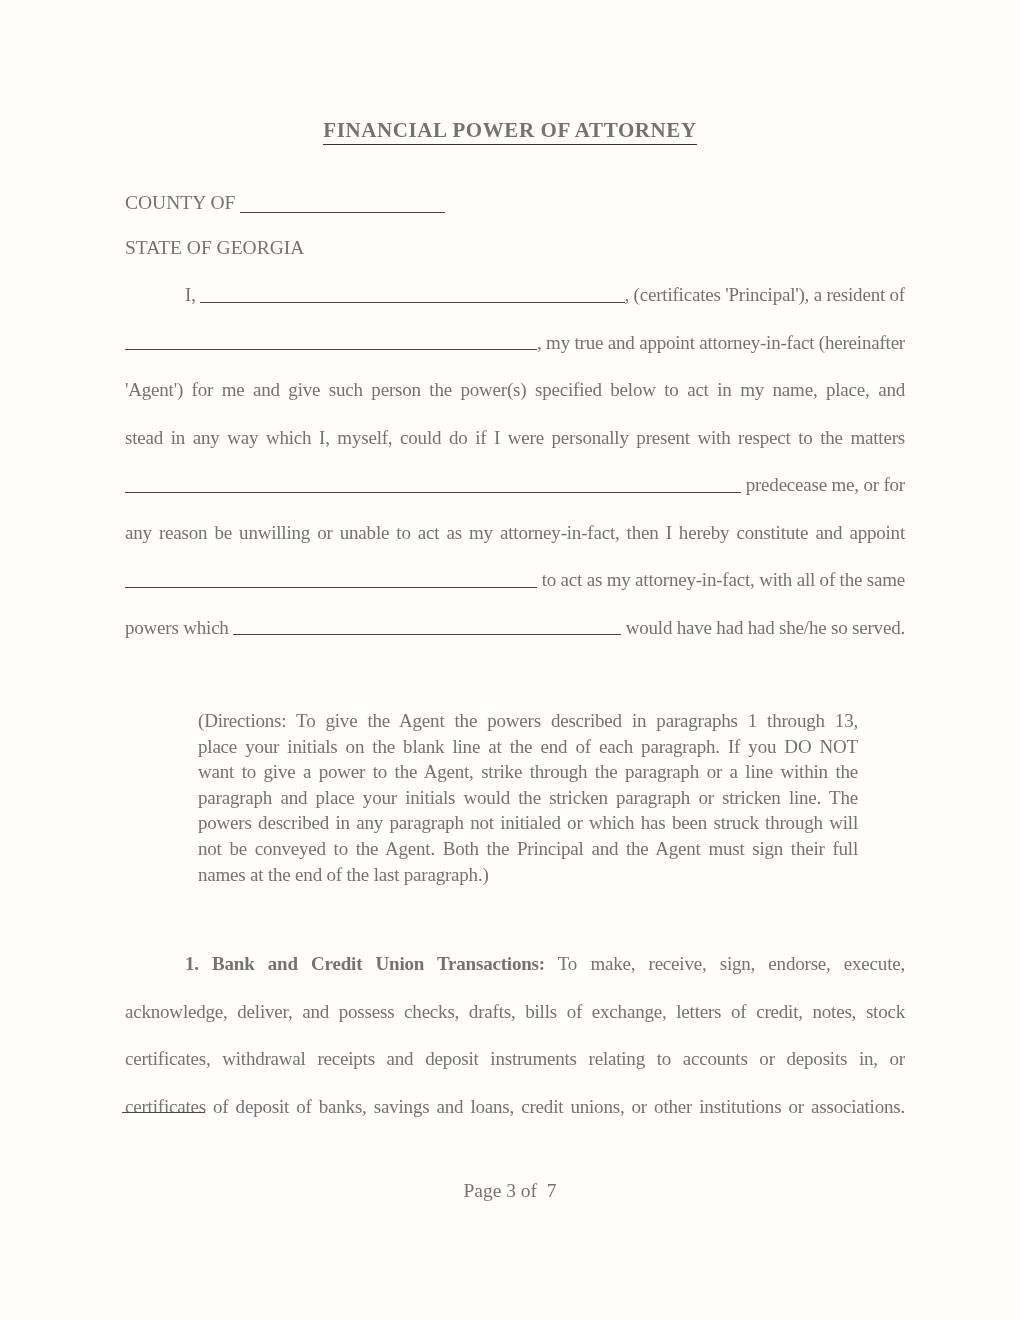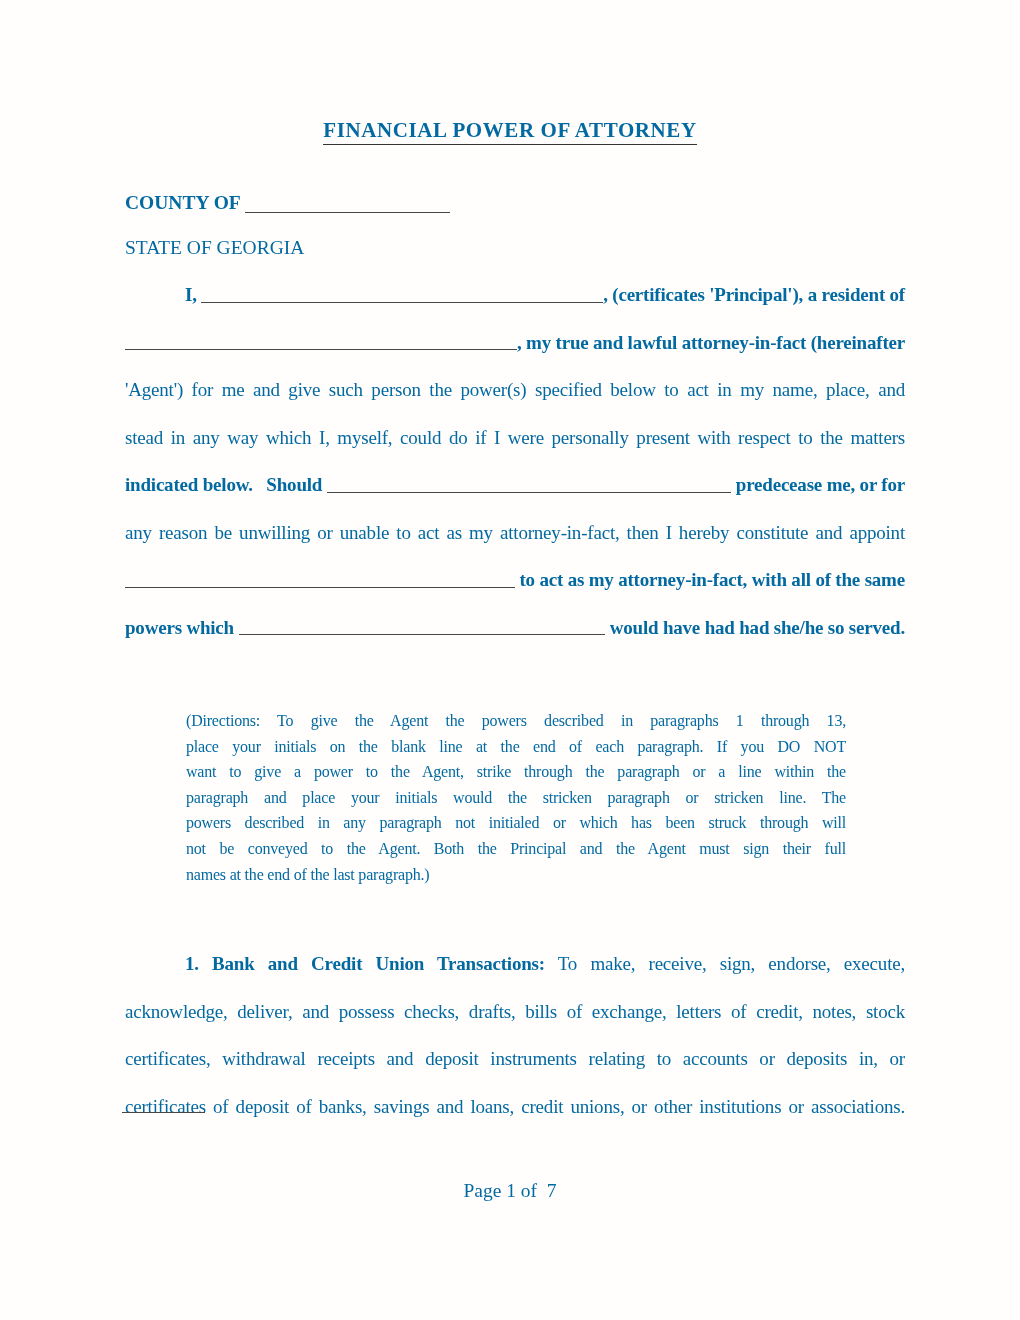--- a/index.html
+++ b/index.html
@@ -1,41 +1,41 @@
 <!DOCTYPE html>
 <html><head>
 <meta charset="utf-8">
 <style>
   * { margin:0; padding:0; box-sizing:border-box; }
   html,body { background:#ffffff; }
   .page {
     position:relative;
     width:1020px; height:1320px;
     background:#fffefd;
-    color:#0369a1;
+    color:#737373;
     font-family:"Liberation Serif","DejaVu Serif",serif;
     overflow:hidden;
   }
   .title {
     position:absolute; top:118px; left:0; width:100%;
     text-align:center;
   }
   .title span {
     font-size:21px; font-weight:bold; letter-spacing:0.6px;
     border-bottom:1.8px solid #333;
     padding-bottom:2px;
     white-space:pre;
   }
   
   .line { width:100%; }
   .line.flex { display:flex; align-items:baseline; }
   .line.just { text-align:justify; text-align-last:justify; }
   .line.left { text-align-last:left; }
   .line.indent { padding-left:60px; }
-  .flex .seg { white-space:pre;font-weight:bold; }
+  .flex .seg { white-space:pre; }
   .seg.bold { font-weight:bold; }
   .blank {
     flex:1 1 auto;
     height:0;
     border-bottom:1.6px solid #474747;
     align-self:flex-end;
   }
   .blank.fixed { flex:0 0 auto; }
 
   .county {
@@ -51,22 +51,22 @@
   }
 
   .opening {
     position:absolute; top:271px; left:125px; width:780px;
     font-size:19px; letter-spacing:-0.2px;
   }
   .opening .line { height:47.5px; line-height:47.5px; }
   .opening .blank { margin-bottom:16px; }
 
   .directions {
-    position:absolute; top:708px; left:186px; width:660px;
-    font-size:16px; letter-spacing:-0.2px;
+    position:absolute; top:708px; left:198px; width:660px;
+    font-size:19px; letter-spacing:-0.2px;
   }
   .directions .line { height:25.6px; line-height:25.6px; }
 
   .powers {
     position:absolute; top:940px; left:125px; width:780px;
     font-size:19px; letter-spacing:-0.2px;
   }
   .powers .line { height:47.5px; line-height:47.5px; }
 
   .initials-line {
@@ -98,26 +98,25 @@
   <div class="state">STATE OF GEORGIA</div>
 
   <div class="opening">
       <div class="line flex indent">
         <span class="seg">I, </span>
         <span class="blank"></span>
         <span class="seg">, (certificates 'Principal'), a resident of</span>
       </div>
       <div class="line flex">
         <span class="blank"></span>
-        <span class="seg">, my true and lawful attorney-in-fact (hereinafter</span>
+        <span class="seg">, my true and appoint attorney-in-fact (hereinafter</span>
       </div>
       <div class="line just"><span class="seg">'Agent') for me and give such person the power(s) specified below to act in my name, place, and</span></div>
       <div class="line just"><span class="seg">stead in any way which I, myself, could do if I were personally present with respect to the matters</span></div>
       <div class="line flex">
-        <span class="seg">indicated below.   Should </span>
         <span class="blank"></span>
         <span class="seg"> predecease me, or for</span>
       </div>
       <div class="line just"><span class="seg">any reason be unwilling or unable to act as my attorney-in-fact, then I hereby constitute and appoint</span></div>
       <div class="line flex">
         <span class="blank"></span>
         <span class="seg"> to act as my attorney-in-fact, with all of the same</span>
       </div>
       <div class="line flex">
         <span class="seg">powers which </span>
@@ -139,16 +138,16 @@
   <div class="powers">
       <div class="line just indent"><span class="seg bold">1. Bank and Credit Union Transactions:</span><span class="seg"> To make, receive, sign, endorse, execute,</span></div>
       <div class="line just"><span class="seg">acknowledge, deliver, and possess checks, drafts, bills of exchange, letters of credit, notes, stock</span></div>
       <div class="line just"><span class="seg">certificates, withdrawal receipts and deposit instruments relating to accounts or deposits in, or</span></div>
       <div class="line just"><span class="seg">certificates of deposit of banks, savings and loans, credit unions, or other institutions or associations.</span></div>
     </div>
 
   <div class="initials-line"></div>
 
   <div class="footer">
-    <span>Page 1 of  7</span>
+    <span>Page 3 of  7</span>
   </div>
 
 </div>
 
 </body></html>

